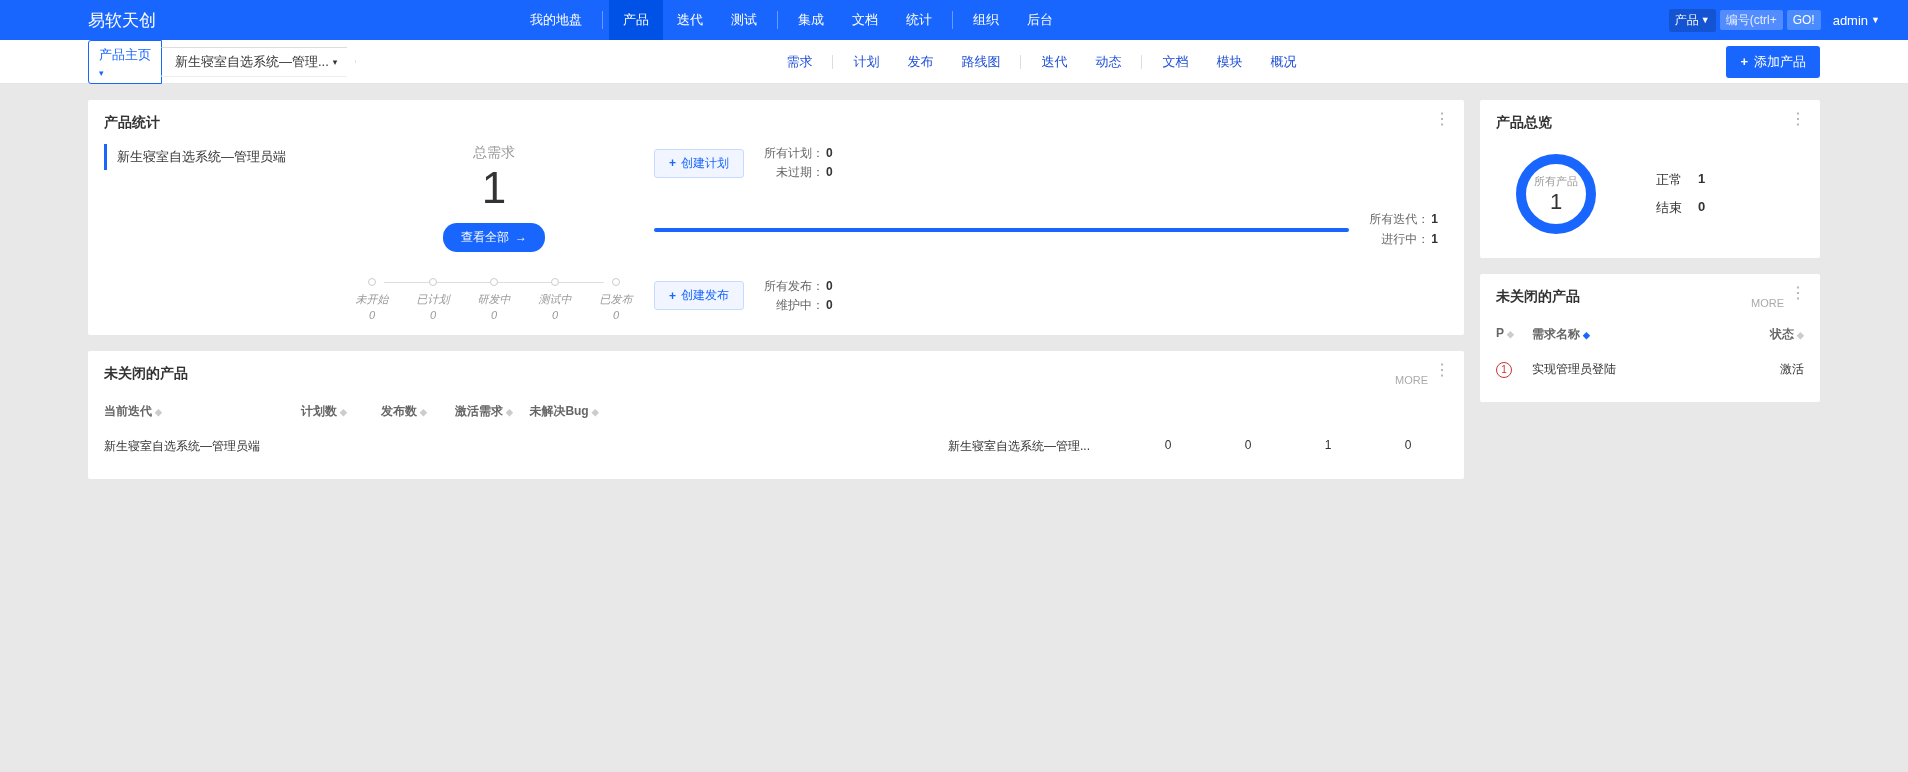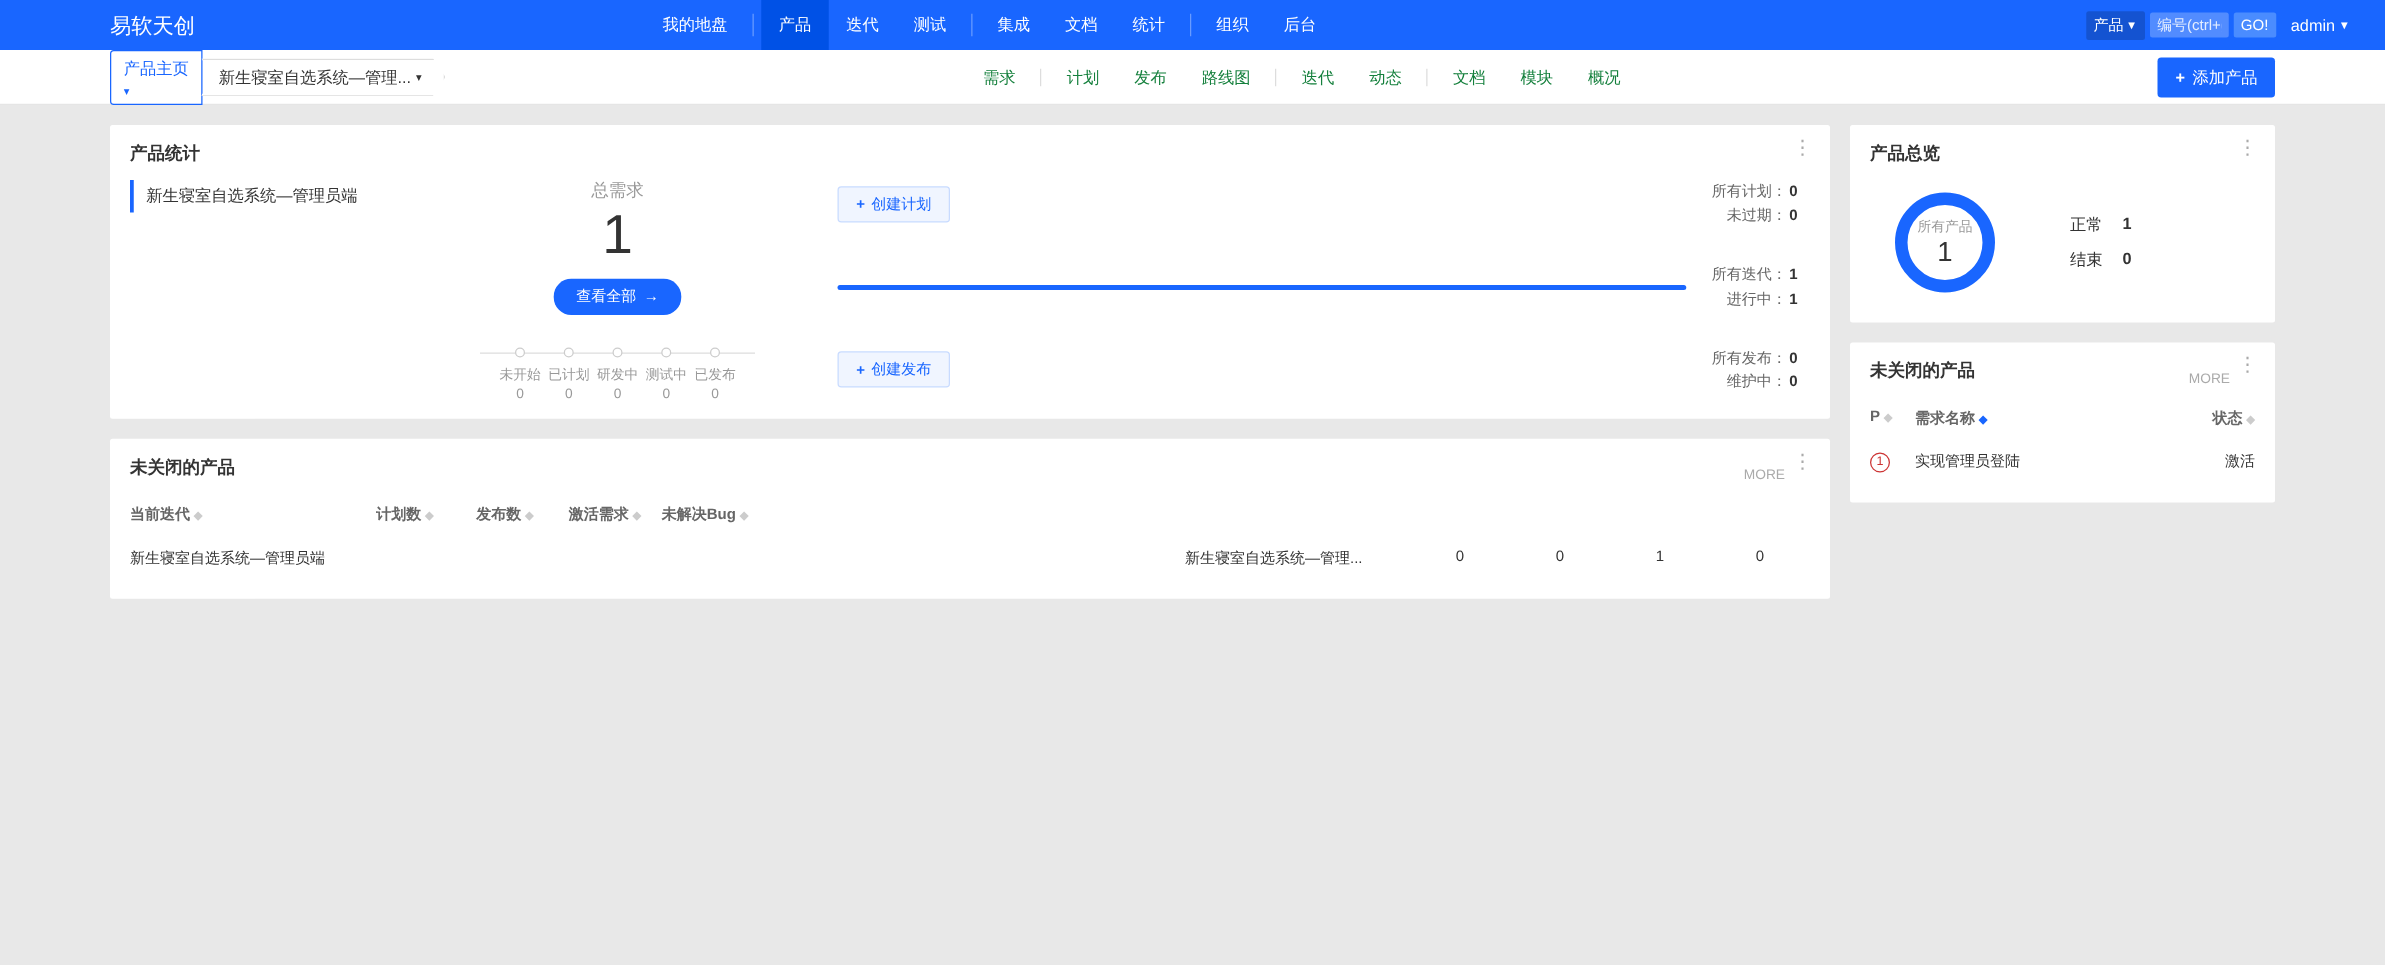--- a/index.html
+++ b/index.html
@@ -15,45 +15,45 @@
 .search-type { background: rgba(0,0,0,.18); color: #fff; font-size: 12px; padding: 3px 6px; border-radius: 2px; cursor: pointer; display: flex; align-items: center; gap: 2px; }
 .search-input { background: rgba(255,255,255,.25); border: none; color: #fff; font-size: 12px; padding: 3px 6px; width: 63px; border-radius: 2px; }
 .search-input::placeholder { color: rgba(255,255,255,.85); }
 .go-btn { background: #4a8cff; color: #fff; border: none; padding: 3px 6px; font-size: 12px; cursor: pointer; border-radius: 2px; }
 .user-menu { color: #fff; font-size: 13px; padding: 0 8px; cursor: pointer; display: flex; align-items: center; gap: 3px; }
 .subbar { background: #fff; height: 44px; display: flex; align-items: center; padding: 0 88px; justify-content: space-between; border-bottom: 1px solid #e5e5e5; }
 .subbar-left { display: flex; align-items: center; gap: 0; }
 .crumb-home { border: 1px solid #1966ff; color: #1966ff; padding: 5px 10px; border-radius: 3px 0 0 3px; font-size: 13px; display: flex; align-items: flex-start; gap: 4px; cursor: pointer; background: #fff; position: relative; flex-direction: column; }
 .crumb-arrow { border: 1px solid #ddd; border-left: none; padding: 5px 18px 5px 14px; font-size: 13px; position: relative; cursor: pointer; display: flex; align-items: center; gap: 4px; background: #fff; clip-path: polygon(0 0, calc(100% - 10px) 0, 100% 50%, calc(100% - 10px) 100%, 0 100%, 10px 50%); margin-left: -1px; }
 .subnav { display: flex; align-items: center; gap: 0; }
-.subnav-item { padding: 0 14px; color: #15803d; cursor: pointer; font-size: 13px; }
+.subnav-item { padding: 0 14px; color: #1d4ed8; cursor: pointer; font-size: 13px; }
 .subnav-sep { width: 1px; height: 14px; background: #ddd; margin: 0 6px; }
 .add-btn { background: #1966ff; color: #fff; border: none; padding: 7px 14px; border-radius: 3px; font-size: 13px; cursor: pointer; display: flex; align-items: center; gap: 4px; }
 .content { padding: 16px 88px; display: flex; gap: 16px; align-items: flex-start; }
 .col-main { flex: 1; display: flex; flex-direction: column; gap: 16px; }
 .col-side { width: 340px; display: flex; flex-direction: column; gap: 16px; }
 .card { background: #fff; border-radius: 2px; padding: 14px 16px; position: relative; }
 .card-title { font-weight: bold; font-size: 14px; margin-bottom: 12px; }
 .more-dots { position: absolute; top: 14px; right: 14px; color: #aaa; cursor: pointer; font-size: 16px; line-height: 10px; }
 .more-link { color: #aaa; font-size: 11px; margin-right: 20px; cursor: pointer; }
 .stat-body { display: flex; gap: 20px; }
 .stat-left { width: 230px; }
 .selected-item { border-left: 3px solid #1966ff; padding: 4px 10px; font-size: 13px; }
 .stat-mid { flex: 0 0 280px; text-align: center; }
 .stat-label-gray { color: #999; font-size: 14px; }
 .stat-big { font-size: 44px; font-weight: 300; color: #333; line-height: 1.2; }
 .view-all-btn { background: #1966ff; color: #fff; border: none; padding: 6px 18px; border-radius: 14px; font-size: 12px; cursor: pointer; margin-top: 8px; display: inline-flex; align-items: center; gap: 6px; }
-.flow-steps { display: flex; justify-content: center; gap: 6px; margin-top: 26px; position: relative; }
+.flow-steps { display: flex; justify-content: center; gap: 28px; margin-top: 26px; position: relative; font-style: italic; }
 .flow-steps::before { content: ''; position: absolute; top: 4px; left: 30px; right: 30px; height: 1px; background: #ddd; }
 .flow-step { text-align: center; position: relative; z-index: 1; }
 .flow-dot { width: 8px; height: 8px; border-radius: 50%; background: #fff; border: 1px solid #ccc; margin: 0 auto 6px; }
 .flow-label { font-size: 11px; color: #999; }
 .flow-count { font-size: 11px; color: #999; margin-top: 2px; }
 .stat-right { flex: 1; display: flex; flex-direction: column; gap: 28px; padding-right: 10px; }
-.stat-row { display: flex; align-items: center; justify-content: space-between; gap: 20px; margin-left: 16px; }
+.stat-row { display: flex; align-items: center; gap: 20px; }
 .create-btn { border: 1px solid #c8dbff; background: #f0f5ff; color: #1966ff; padding: 5px 14px; border-radius: 3px; font-size: 12px; cursor: pointer; display: inline-flex; align-items: center; gap: 3px; }
 .stat-kvs { text-align: right; font-size: 12px; color: #666; }
 .stat-kvs div { line-height: 1.6; }
 .stat-kvs b { color: #333; font-weight: bold; margin-left: 2px; }
 .progress-wrap { display: flex; align-items: center; gap: 20px; }
 .progress-bar { flex: 1; height: 4px; background: #1966ff; border-radius: 2px; }
 .ring-row { display: flex; align-items: center; gap: 60px; padding: 10px 20px; }
 .ring { width: 80px; height: 80px; border-radius: 50%; border: 10px solid #1966ff; display: flex; flex-direction: column; align-items: center; justify-content: center; }
 .ring-label { font-size: 11px; color: #999; }
 .ring-num { font-size: 22px; color: #333; }

